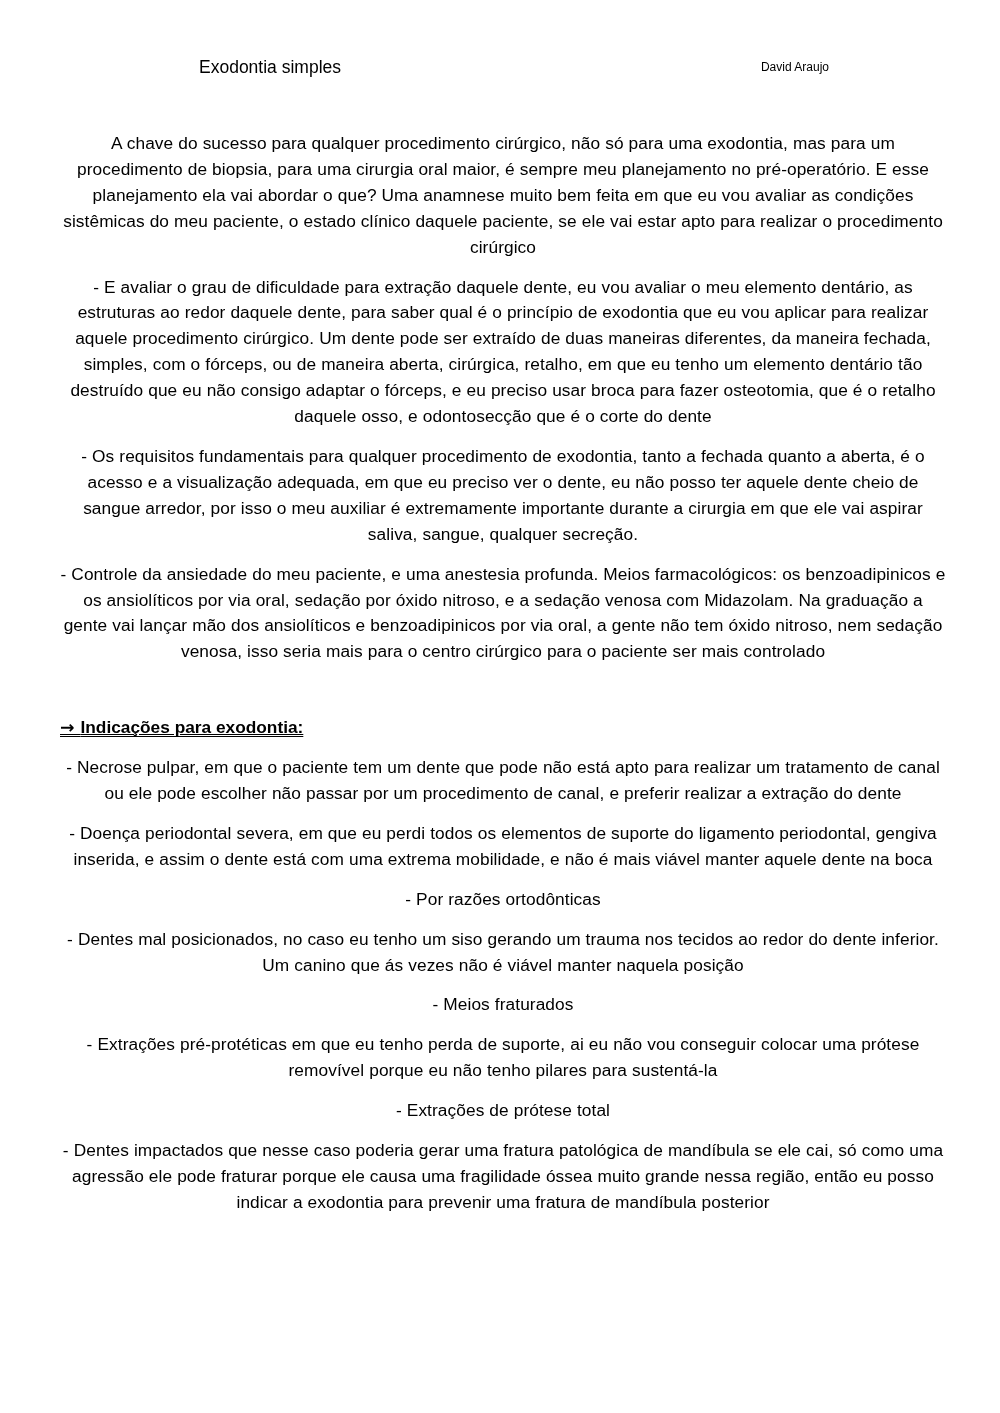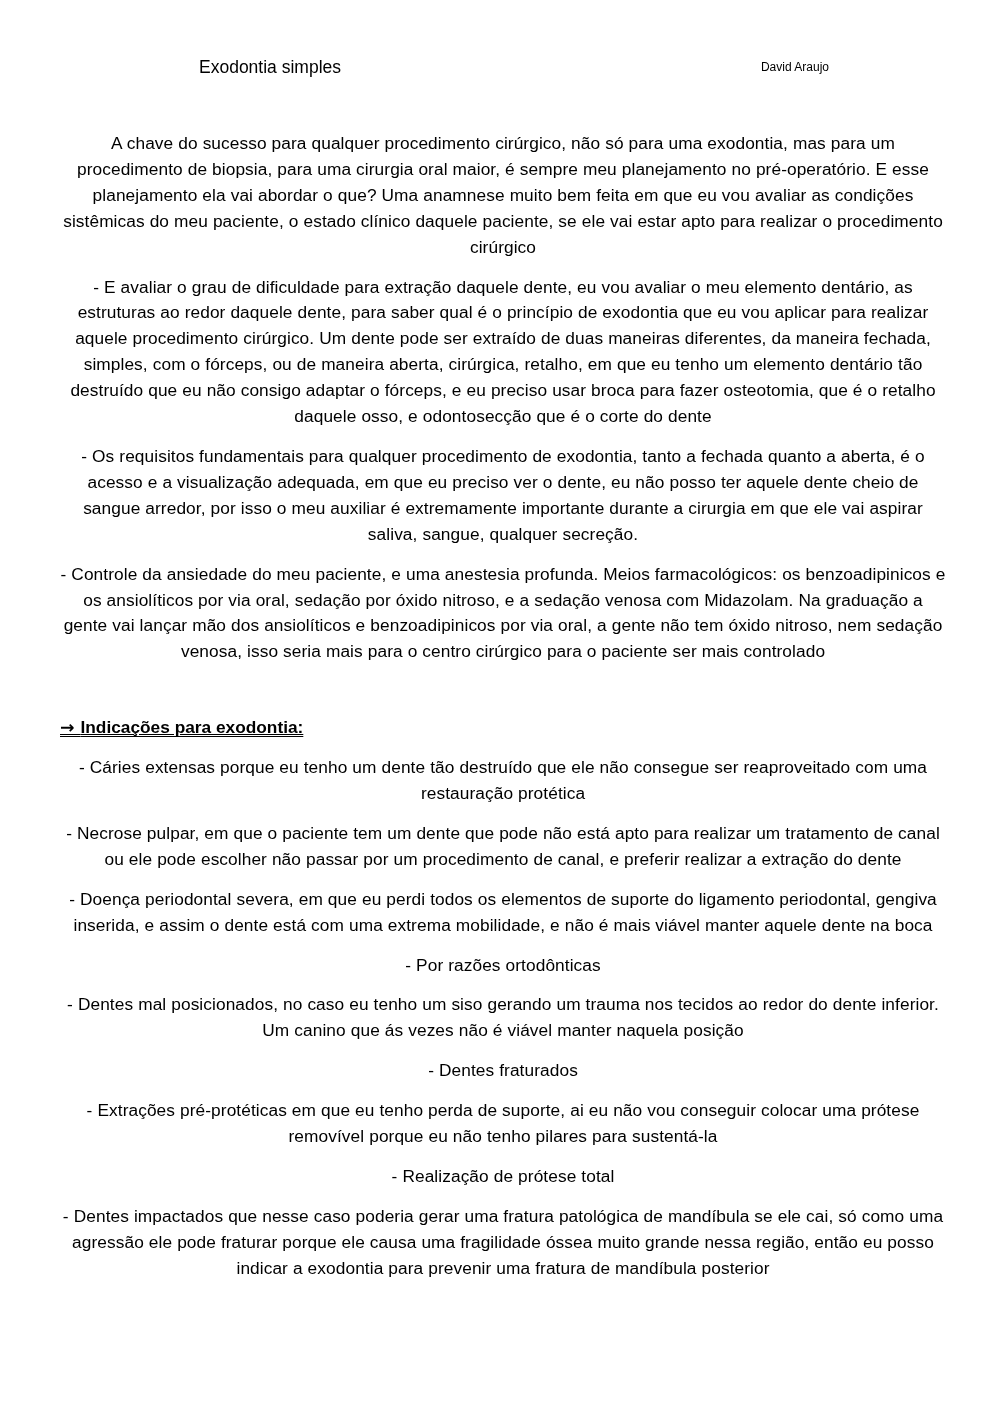--- a/index.html
+++ b/index.html
@@ -105,25 +105,24 @@
     <p class="para">- Controle da ansiedade do meu paciente, e uma anestesia profunda. Meios farmacológicos: os benzoadipinicos e os ansiolíticos por via oral, sedação por óxido nitroso, e a sedação venosa com Midazolam. Na graduação a gente vai lançar mão dos ansiolíticos e benzoadipinicos por via oral, a gente não tem óxido nitroso, nem sedação venosa, isso seria mais para o centro cirúrgico para o paciente ser mais controlado</p>
 
     <div class="section-gap"></div>
 
     <div class="section-heading">
       <span class="hd-underline">
         <span class="arrow-glyph">→ </span><span>Indicações para exodontia:</span>
       </span>
     </div>
 
-    <p class="para">- Cáries extensas porque eu tenho um dente tão destruído que ele não consegue ser reaproveitado com uma restauração protética</p>
     <p class="para">- Necrose pulpar, em que o paciente tem um dente que pode não está apto para realizar um tratamento de canal ou ele pode escolher não passar por um procedimento de canal, e preferir realizar a extração do dente</p>
     <p class="para">- Doença periodontal severa, em que eu perdi todos os elementos de suporte do ligamento periodontal, gengiva inserida, e assim o dente está com uma extrema mobilidade, e não é mais viável manter aquele dente na boca</p>
     <p class="para">- Por razões ortodônticas</p>
     <p class="para">- Dentes mal posicionados, no caso eu tenho um siso gerando um trauma nos tecidos ao redor do dente inferior. Um canino que ás vezes não é viável manter naquela posição</p>
-    <p class="para">- Dentes fraturados</p>
+    <p class="para">- Meios fraturados</p>
     <p class="para">- Extrações pré-protéticas em que eu tenho perda de suporte, ai eu não vou conseguir colocar uma prótese removível porque eu não tenho pilares para sustentá-la</p>
-    <p class="para">- Realização de prótese total</p>
+    <p class="para">- Extrações de prótese total</p>
     <p class="para">- Dentes impactados que nesse caso poderia gerar uma fratura patológica de mandíbula se ele cai, só como uma agressão ele pode fraturar porque ele causa uma fragilidade óssea muito grande nessa região, então eu posso indicar a exodontia para prevenir uma fratura de mandíbula posterior</p>
 
   </div>
 
 </div>
 
 </body></html>

